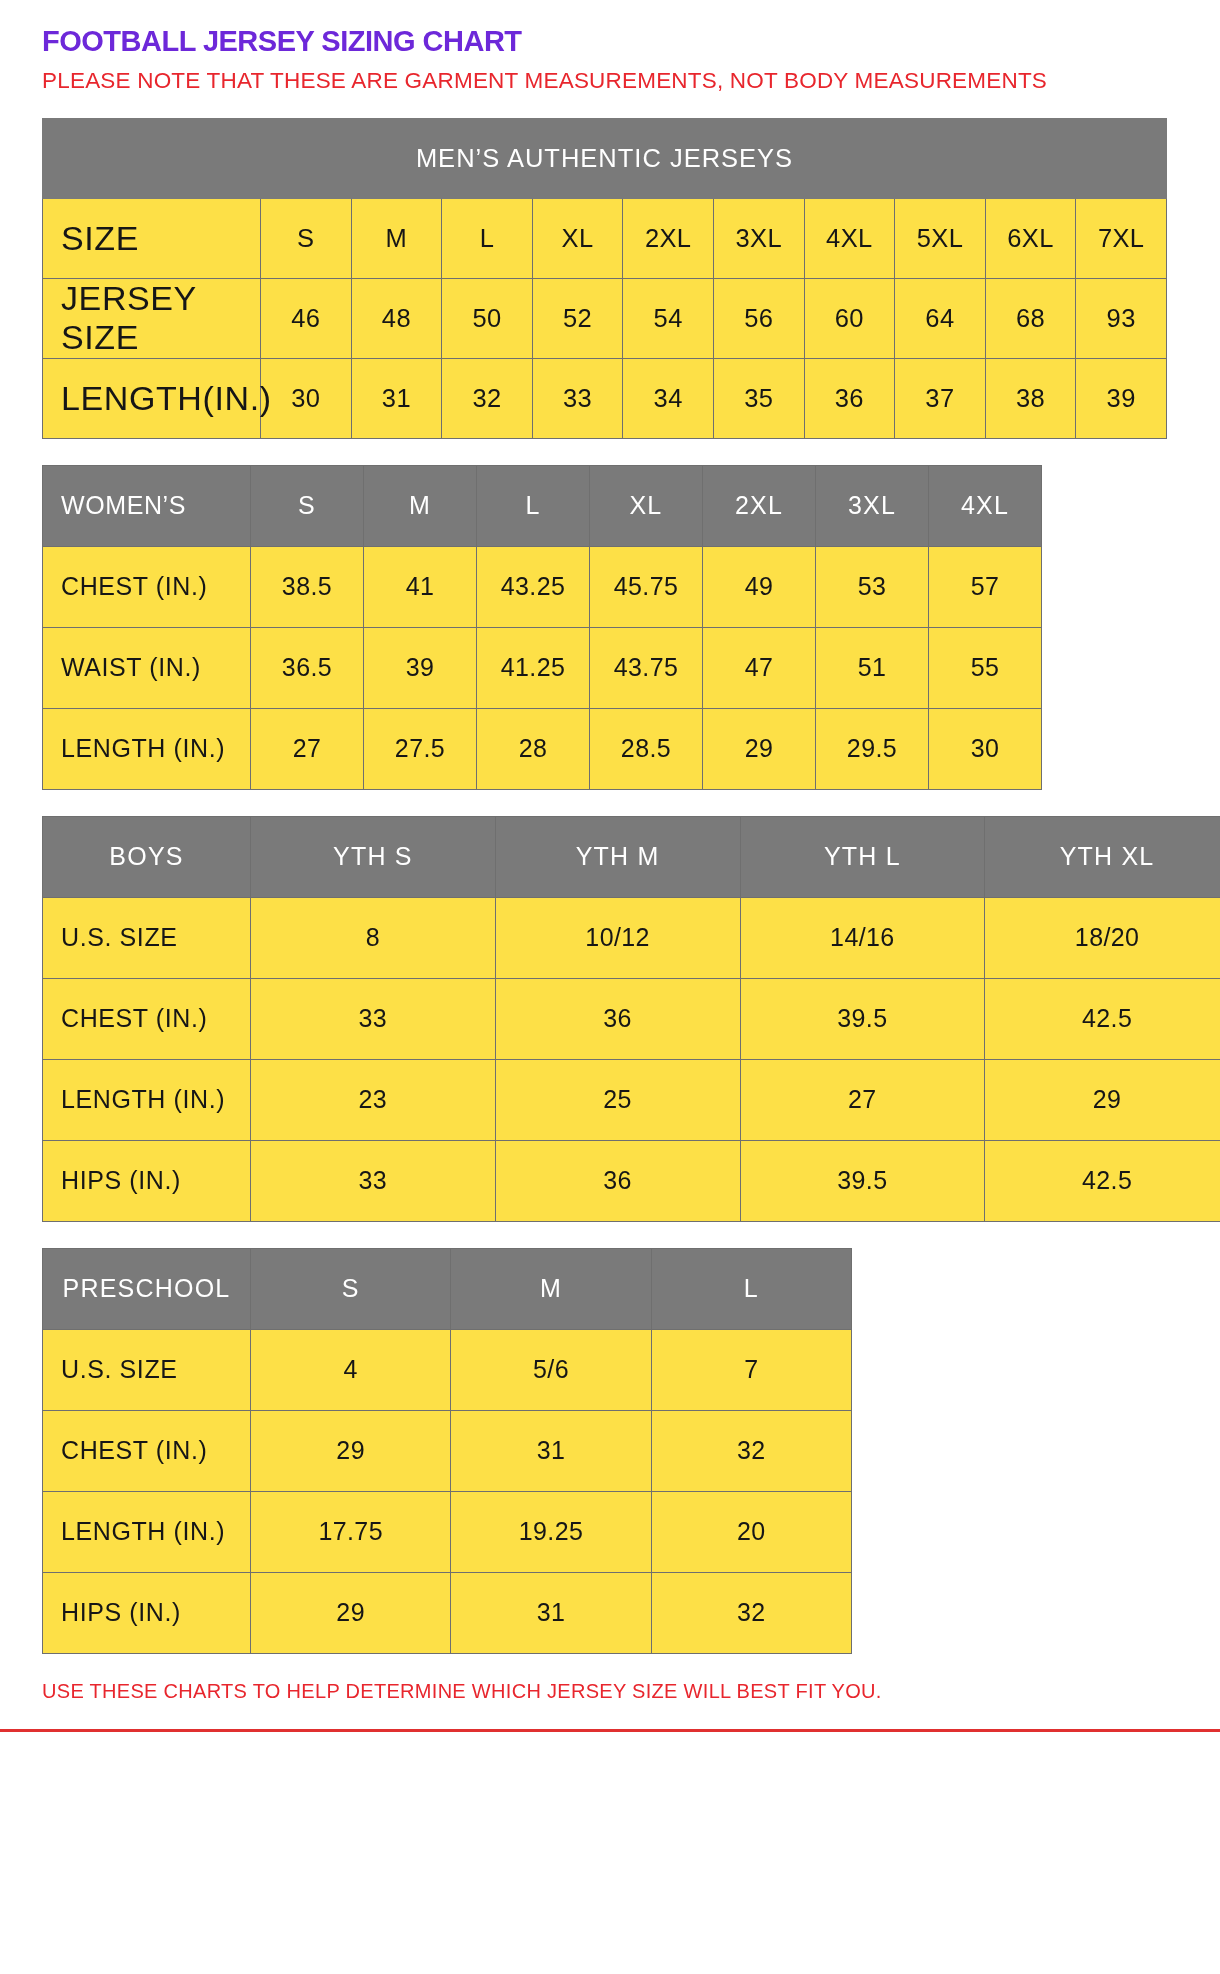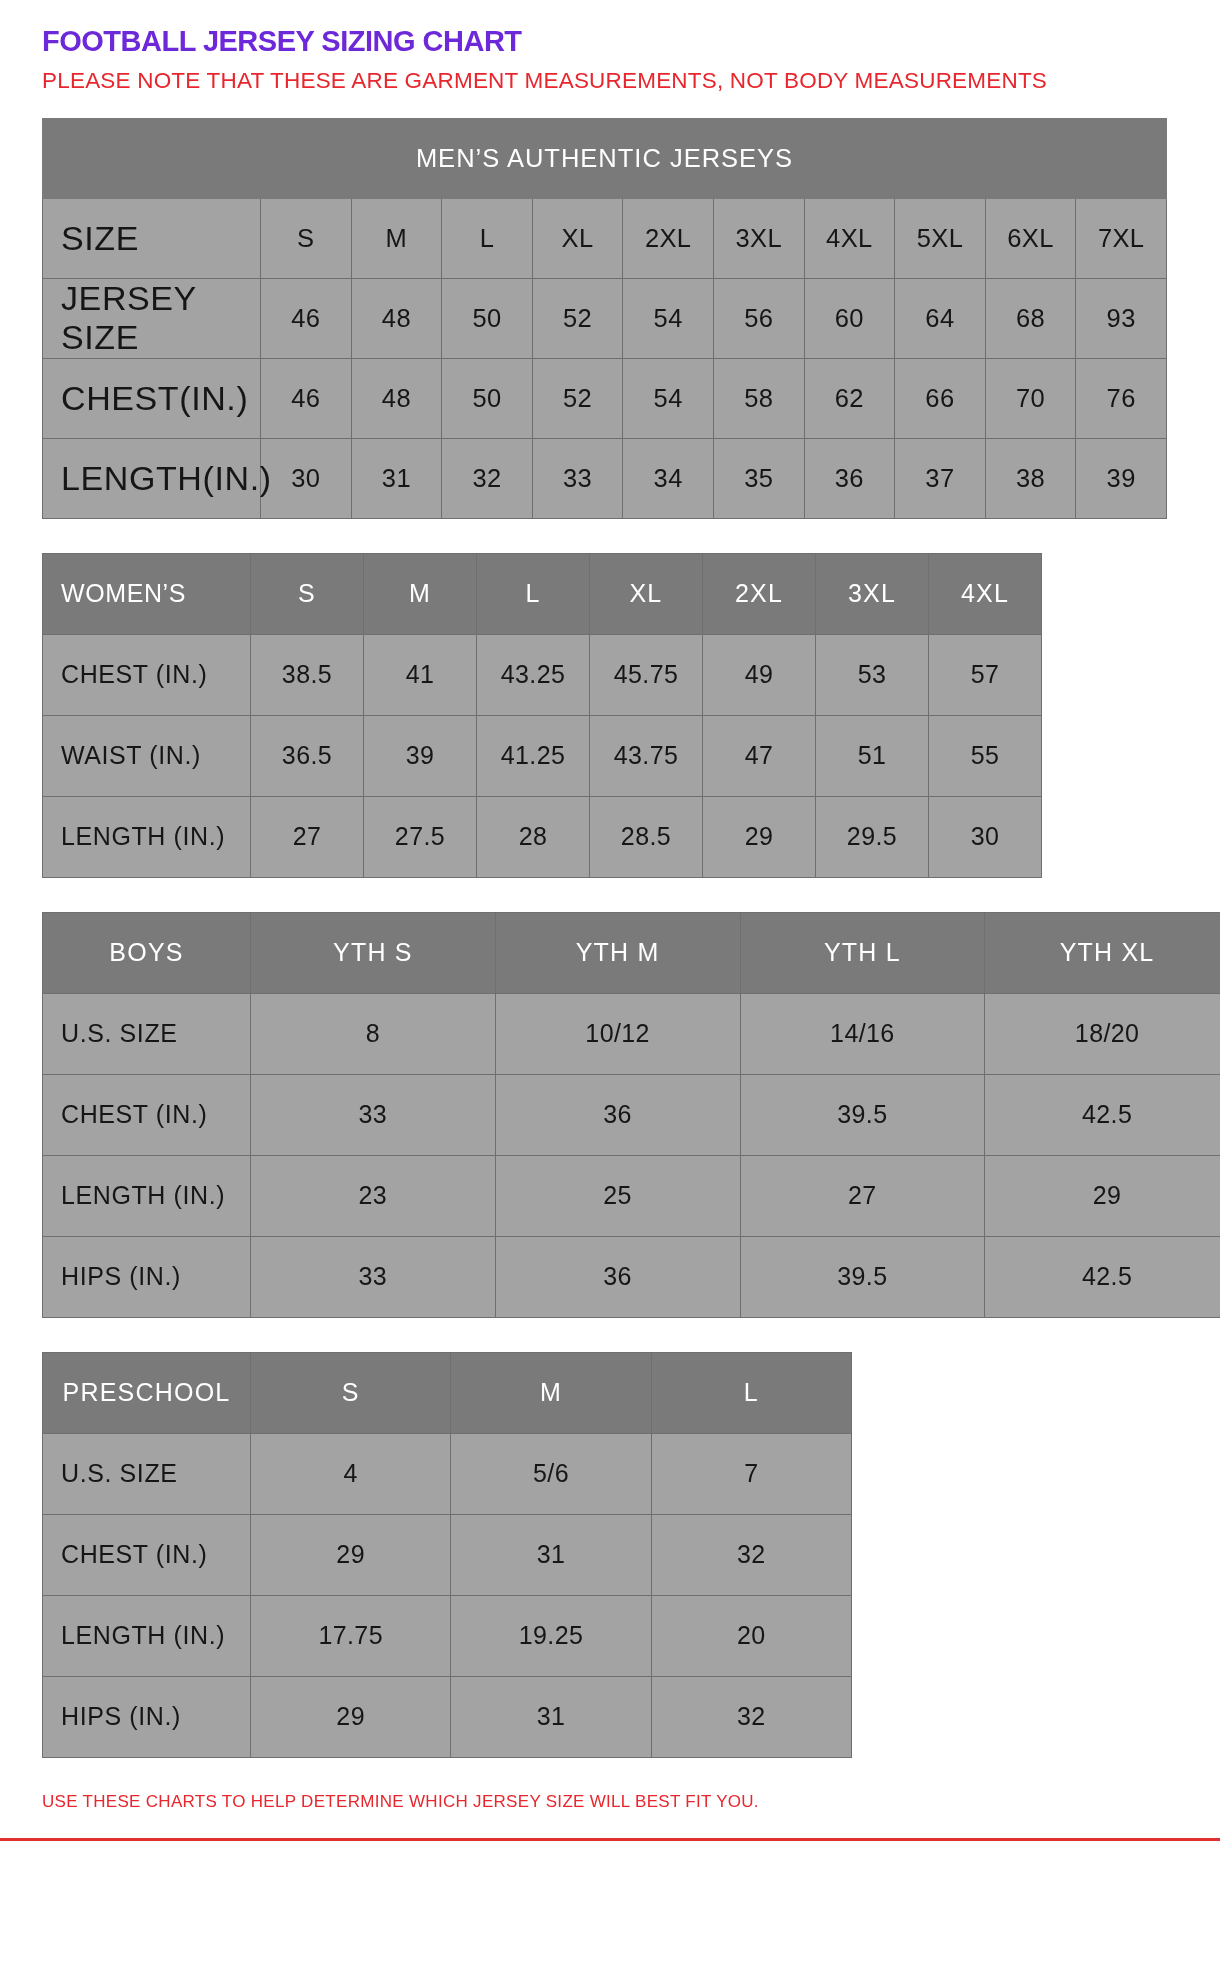--- a/index.html
+++ b/index.html
@@ -32,22 +32,22 @@
     color: #e8262d;
     font-size: 22.5px;
     line-height: 1.30;
     letter-spacing: 0.2px;
     margin: 0 0 22px 0;
     max-width: 1090px;
   }
   table {
     border-collapse: collapse;
     table-layout: fixed;
-    margin-bottom: 34px;
-    background: #a3a3a3;
+    margin-bottom: 26px;
+    background: #fde047;
   }
   table.men { width: 1125px; }
   table.women { width: 1000px; padding-left: 40px; }
   table.boys { width: 1188px; }
   table.preschool { width: 810px; }
 
   td, th {
     border: 1.5px solid #6f6f6f;
     font-weight: normal;
     font-size: 25px;
@@ -81,21 +81,21 @@
     padding-left: 0;
     line-height: 1.15;
   }
   .men td { height: 79px; font-size: 25.5px; }
   .men .rowlabel { font-size: 34px; }
   .women td { height: 80px; }
   .boys td { height: 80px; }
   .preschool td { height: 80px; }
   .footer {
     color: #e8262d;
-    font-size: 17px;
+    font-size: 20px;
     letter-spacing: 0.3px;
     margin-top: 4px;
     padding-bottom: 6px;
   }
   .men col.lbl { width: 218px; }
   .women col.lbl { width: 208px; }
   .boys col.lbl { width: 208px; }
   .preschool col.lbl { width: 208px; }
 </style>
 </head>
@@ -144,33 +144,20 @@
         <td>50</td>
         <td>52</td>
         <td>54</td>
         <td>56</td>
         <td>60</td>
         <td>64</td>
         <td>68</td>
         <td>93</td>
       </tr>
       <tr>
-        <td class="rowlabel">CHEST(IN.)</td>
-        <td>46</td>
-        <td>48</td>
-        <td>50</td>
-        <td>52</td>
-        <td>54</td>
-        <td>58</td>
-        <td>62</td>
-        <td>66</td>
-        <td>70</td>
-        <td>76</td>
-      </tr>
-      <tr>
         <td class="rowlabel">LENGTH(IN.)</td>
         <td>30</td>
         <td>31</td>
         <td>32</td>
         <td>33</td>
         <td>34</td>
         <td>35</td>
         <td>36</td>
         <td>37</td>
         <td>38</td>

